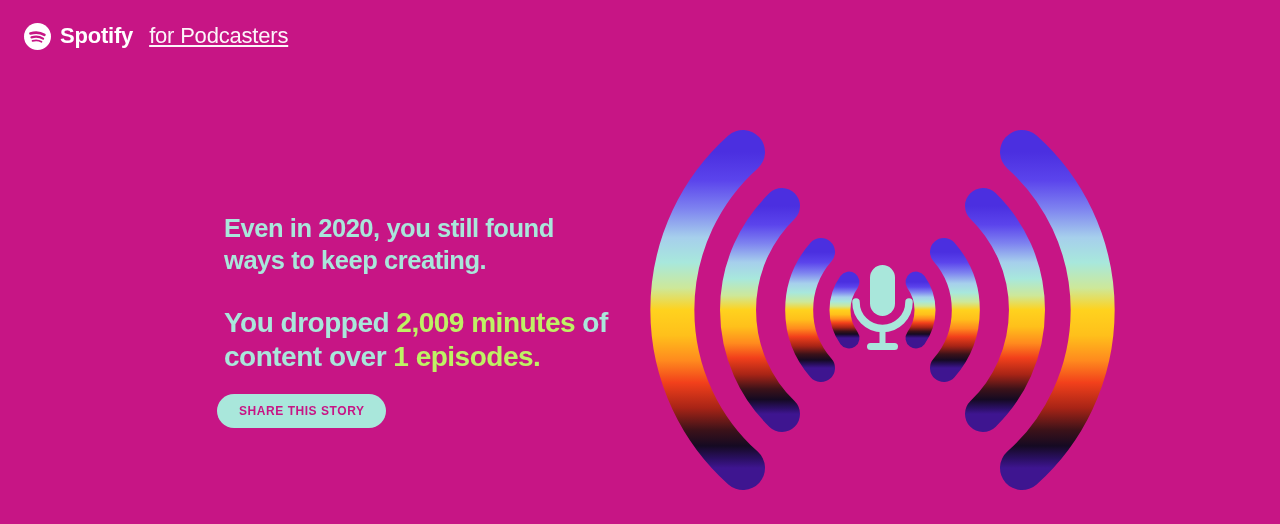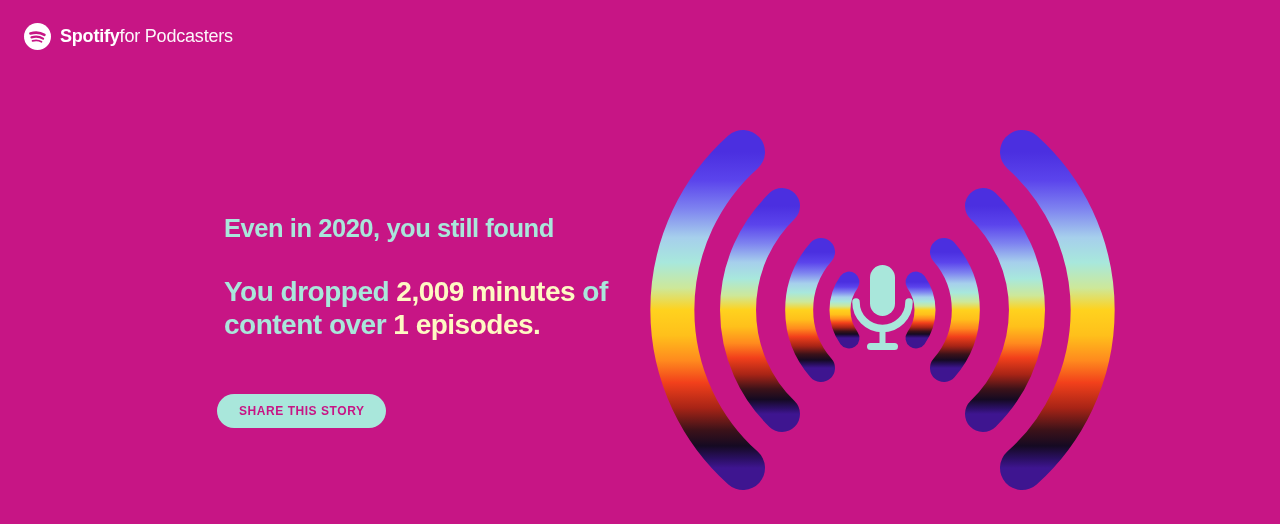--- a/index.html
+++ b/index.html
@@ -31,29 +31,30 @@
     width:27px;
     height:27px;
     display:block;
     flex:0 0 auto;
   }
   .brand-wordmark {
     display:flex;
     align-items:baseline;
     white-space:nowrap;
     color:#ffffff;
-    font-size:18px;
+    font-size:22px;
     line-height:1;
     letter-spacing:-0.2px;
   }
   .brand-spotify { font-weight:bold; }
   .brand-for {
     font-weight:normal;
-    margin-left:0;
+    margin-left:16px;
     opacity:0.96;
+    text-decoration:underline;
   }
 
   
   .copy {
     position:absolute;
     left:224px;
     top:213px;
     width:420px;
   }
   .headline {
@@ -64,21 +65,21 @@
     letter-spacing:-0.45px;
   }
   .stat {
     margin-top:30px;
     color:#A9E7DB;
     font-size:28px;
     font-weight:bold;
     line-height:33.5px;
     letter-spacing:-0.5px;
   }
-  .stat .hl { color:#fef9c3; }
+  .stat .hl { color:#bef264; }
 
   .share-button {
     position:absolute;
     left:217px;
     top:394px;
     height:34px;
     padding:0 22px;
     display:inline-flex;
     align-items:center;
     justify-content:center;
@@ -118,20 +119,21 @@
   </span>
   <span class="brand-wordmark">
     <span class="brand-spotify">Spotify</span>
     <span class="brand-for">for Podcasters</span>
   </span>
 </div>
 
 <div class="copy">
   <div class="headline">
     <span>Even in 2020, you still found</span><br>
+    <span>ways to keep creating.</span>
   </div>
   <div class="stat"><span>You dropped </span><span class="hl">2,009 minutes</span><span> of content over </span><span class="hl">1 episodes.</span></div>
 </div>
 
 <button class="share-button">SHARE THIS STORY</button>
 
 <div class="illustration">
   <svg viewBox="0 0 505 400" xmlns="http://www.w3.org/2000/svg" aria-hidden="true">
     <defs>
       <linearGradient id="waveGrad" x1="0" y1="0" x2="0" y2="1">

